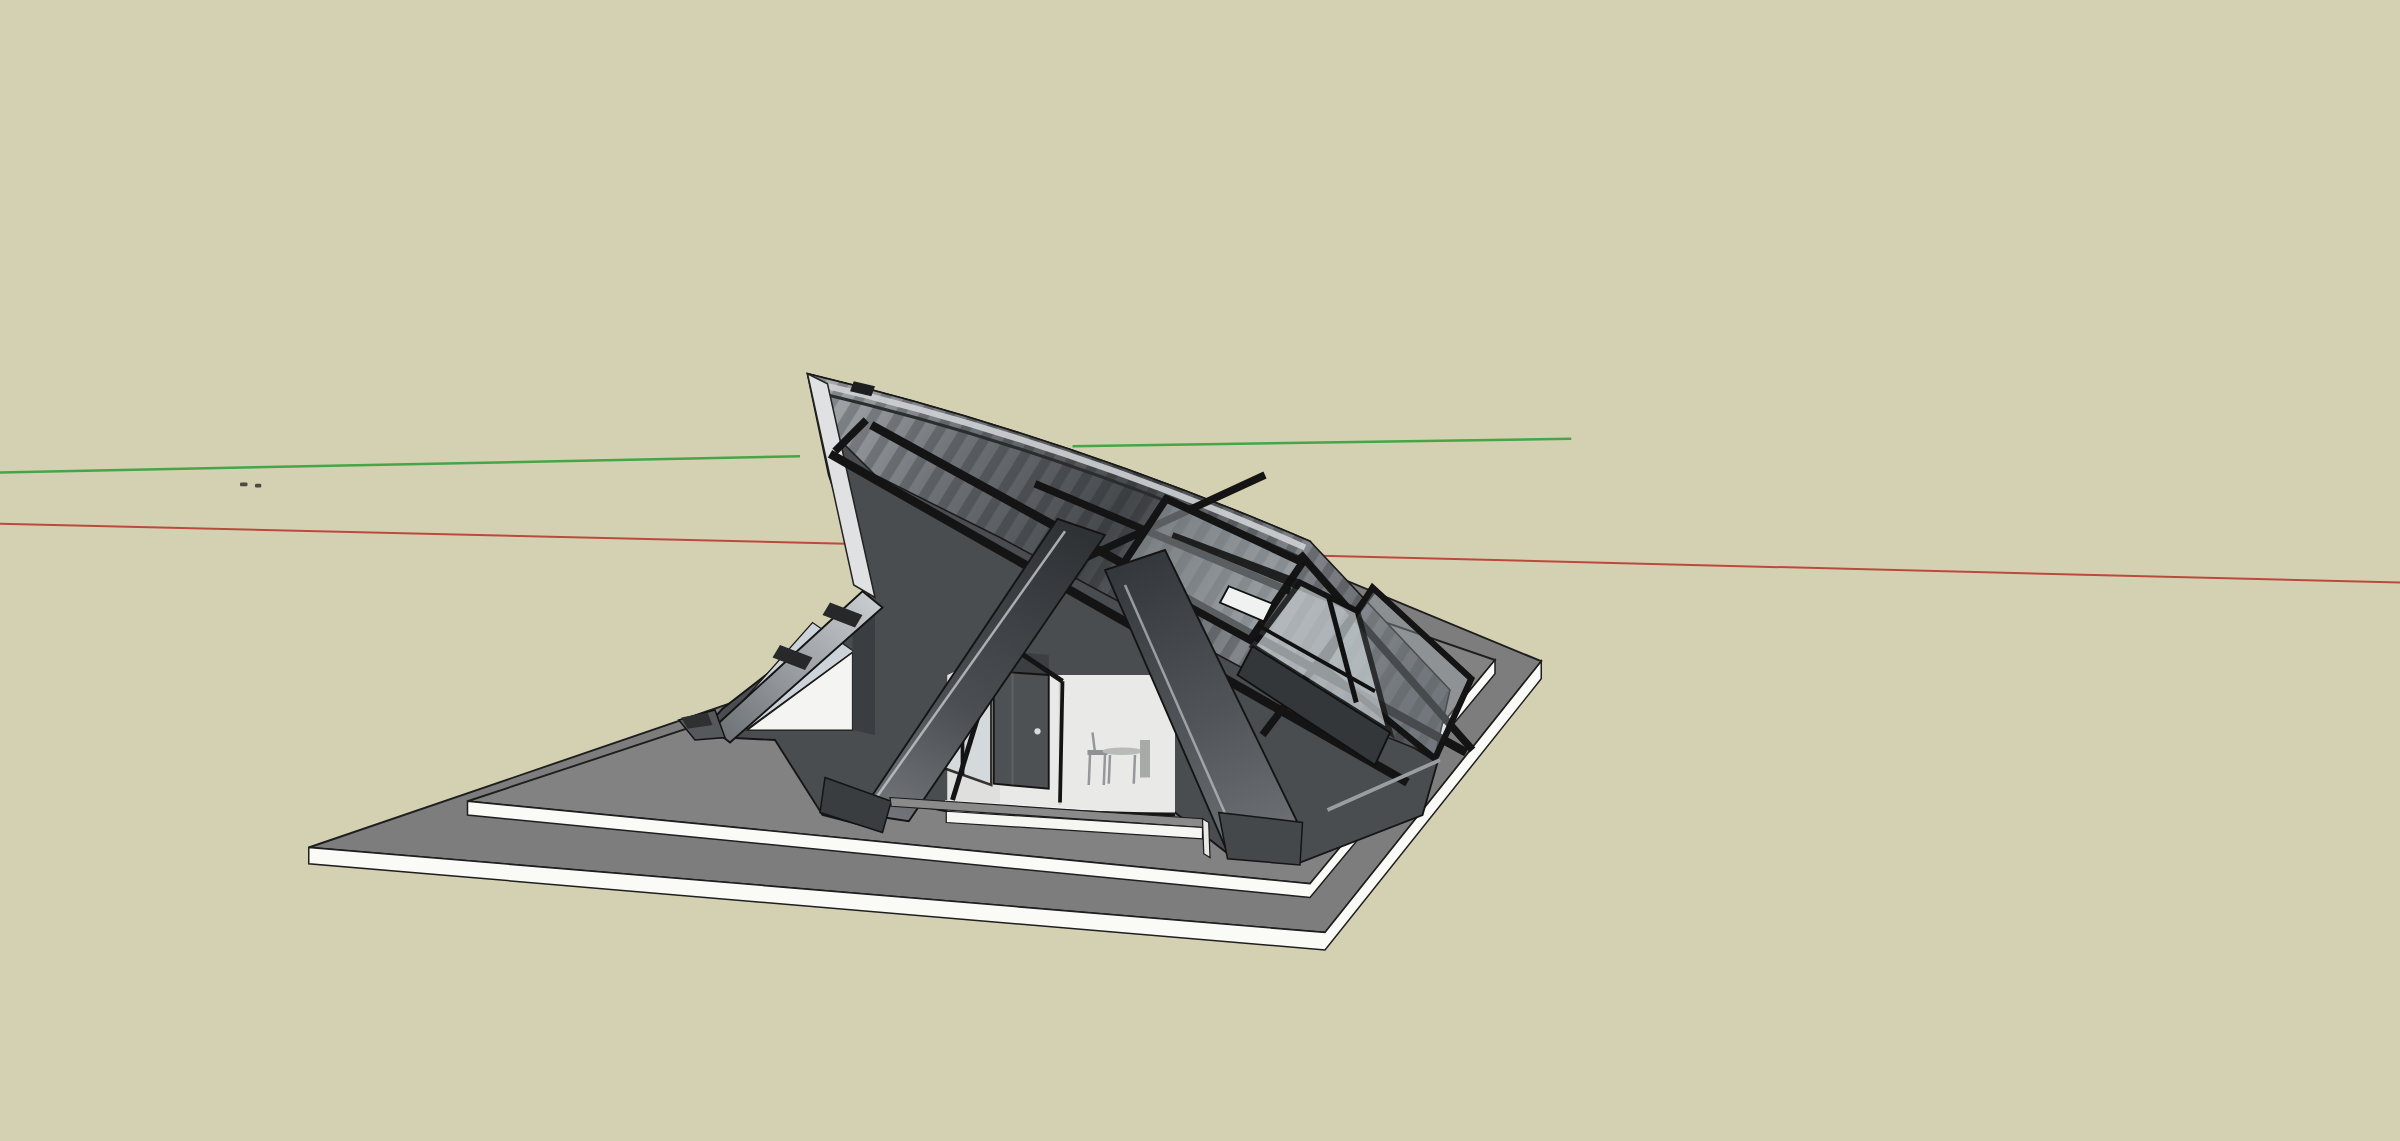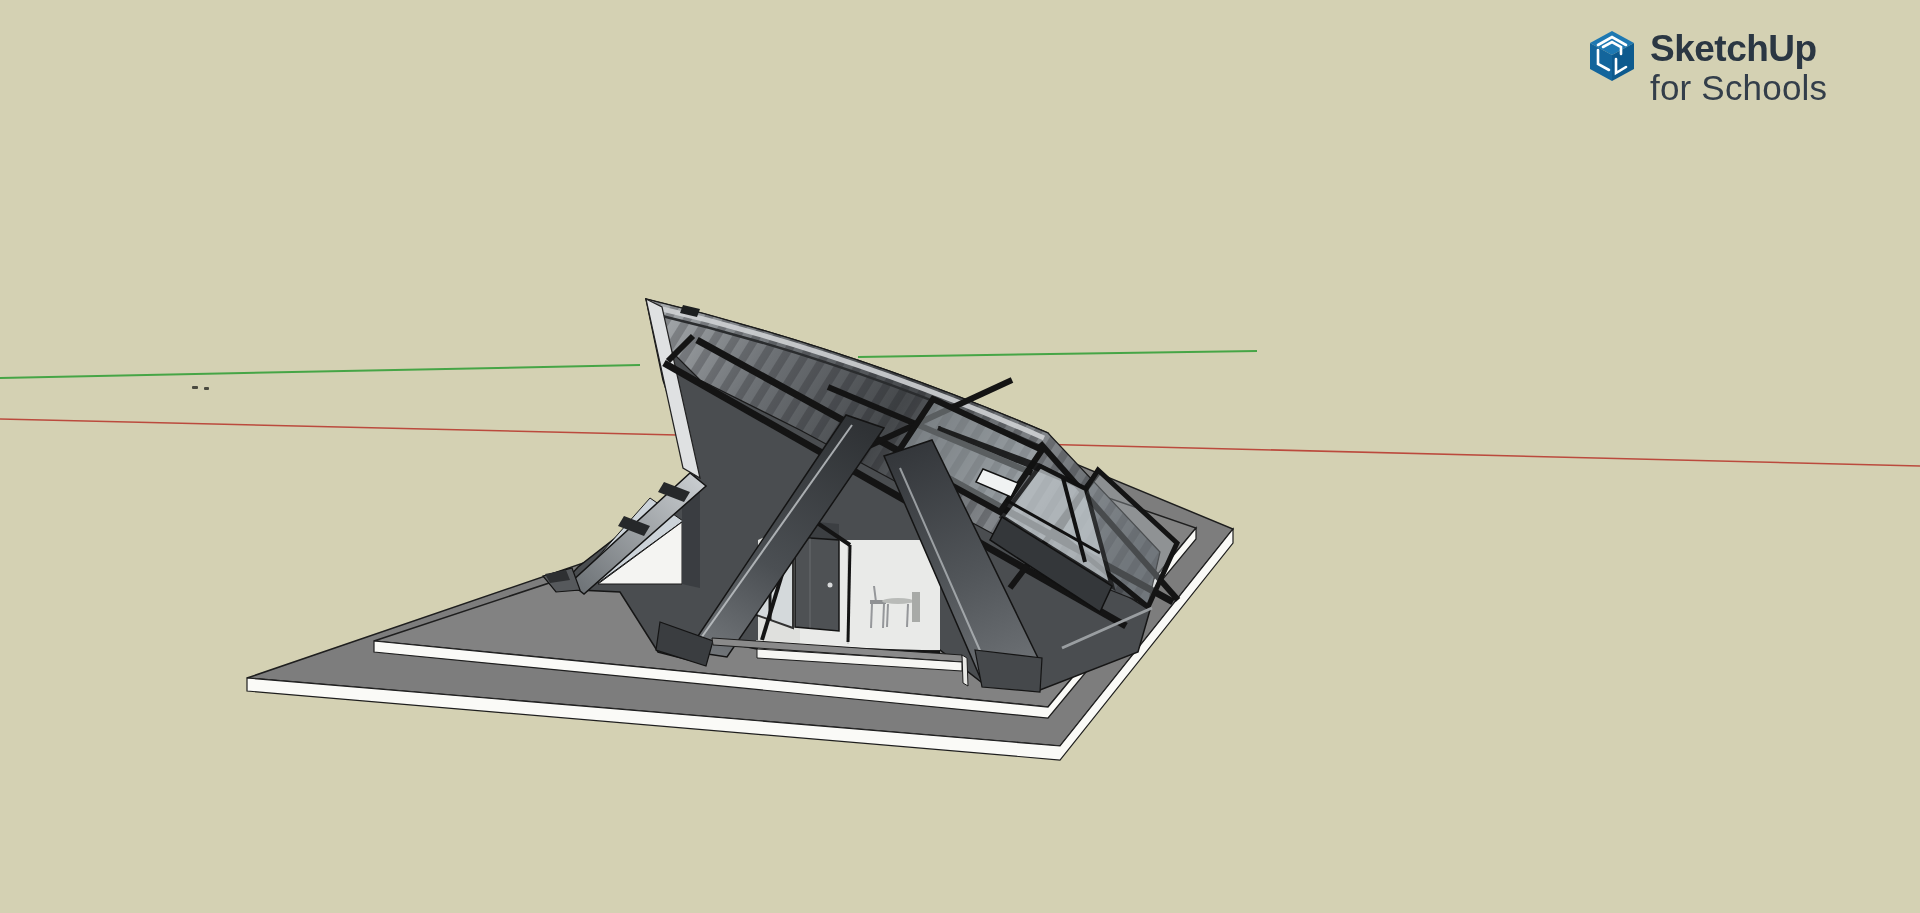--- a/index.html
+++ b/index.html
@@ -167,30 +167,13 @@
 
       <g>
         <polygon points="712,638 962,655 963,662 713,645" fill="#8a8a8a" stroke="#1c1c1c" stroke-width="1"></polygon>
         <polygon points="757,649 962,662 962,671 757,658" fill="#f6f6f3" stroke="#1c1c1c" stroke-width="1"></polygon>
         <polygon points="962,655 967,658 968,686 963,683" fill="#e8e8e5" stroke="#1c1c1c" stroke-width="1"></polygon>
       </g>
 
     </g>
   </svg>
 
-  <div class="logo">
-    <svg width="48" height="52" viewBox="0 0 48 52">
-      <polygon points="24,1 46,13 24,25 2,13" fill="#1d78b2"></polygon>
-      <polygon points="2,13 24,25 24,51 2,39" fill="#13659c"></polygon>
-      <polygon points="24,25 46,13 46,39 24,51" fill="#0d5a8e"></polygon>
-      <g stroke="#ffffff" stroke-width="2.6" fill="none" stroke-linecap="round">
-        <path d="M10,15 L24,7 L38,15"></path>
-        <path d="M15,17 L24,12 L33,17 L33,24"></path>
-        <path d="M10,20 L10,34 L21,40"></path>
-        <path d="M28,29 L28,43 L38,37"></path>
-      </g>
-    </svg>
-    <div class="logo-text">
-      <span class="logo-line1">SketchUp</span>
-      <span class="logo-line2">for Schools</span>
-    </div>
-  </div>
 </div>
 
 </body></html>

